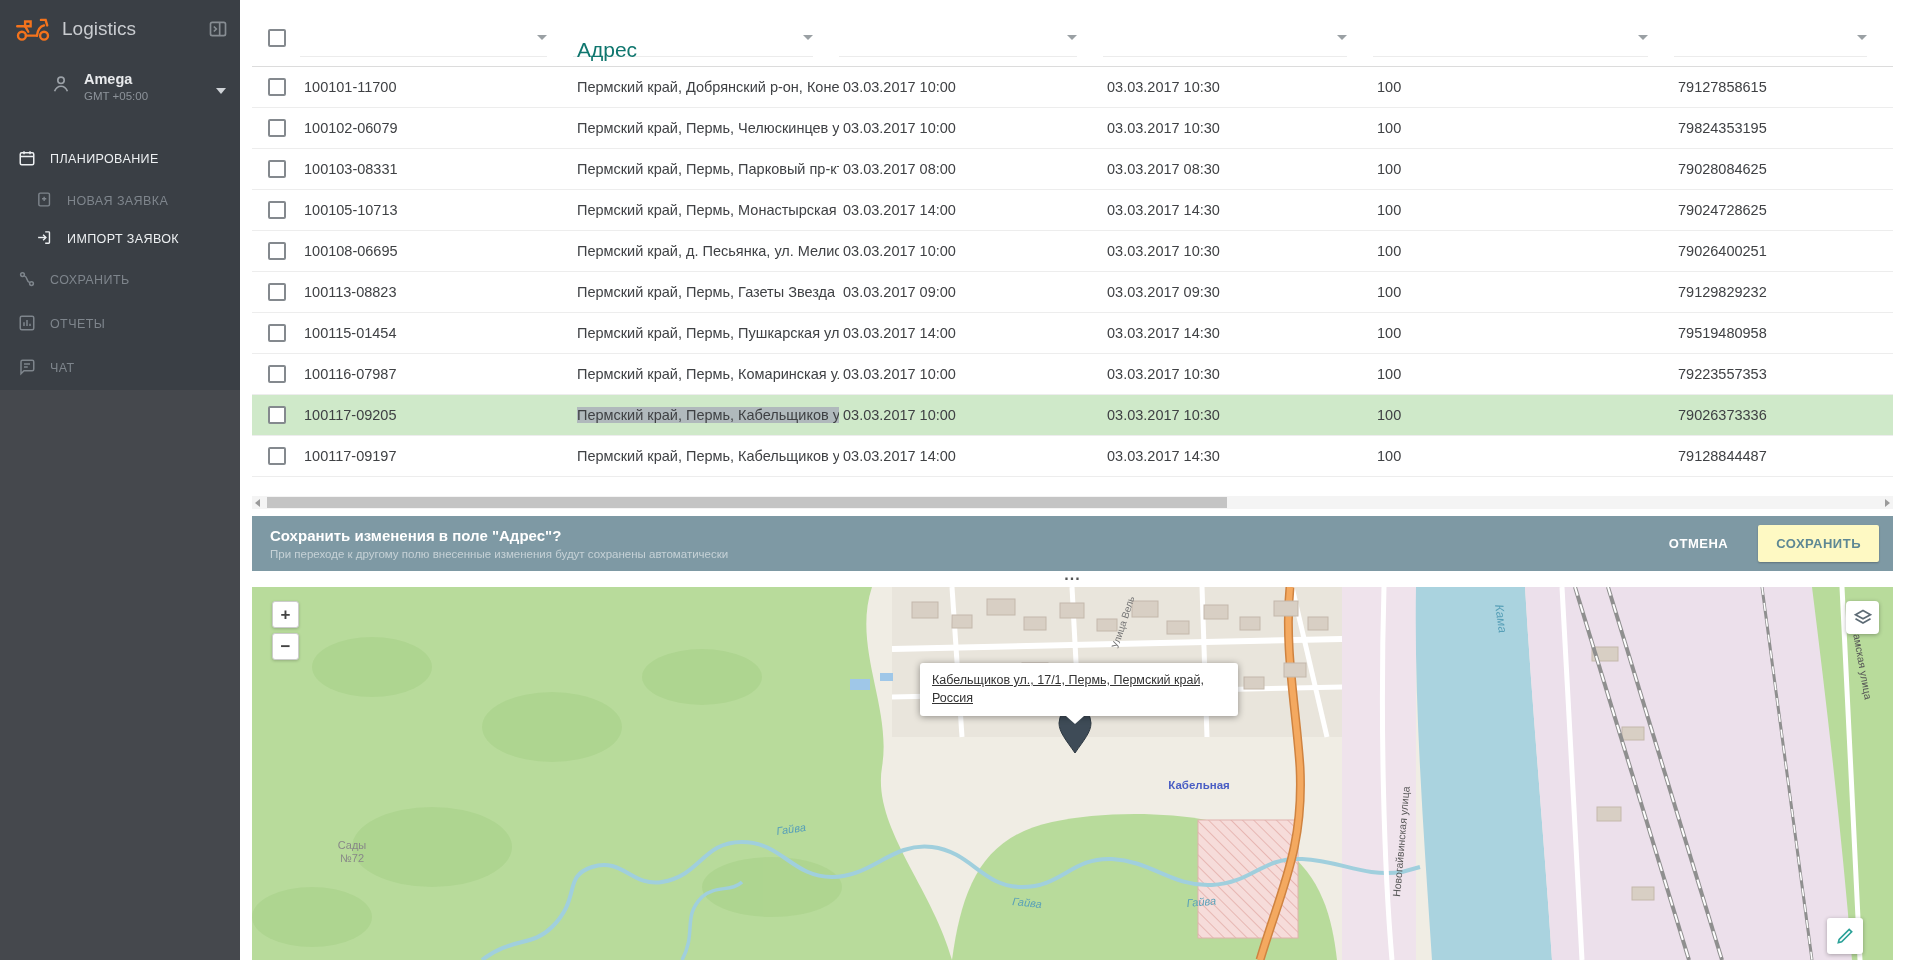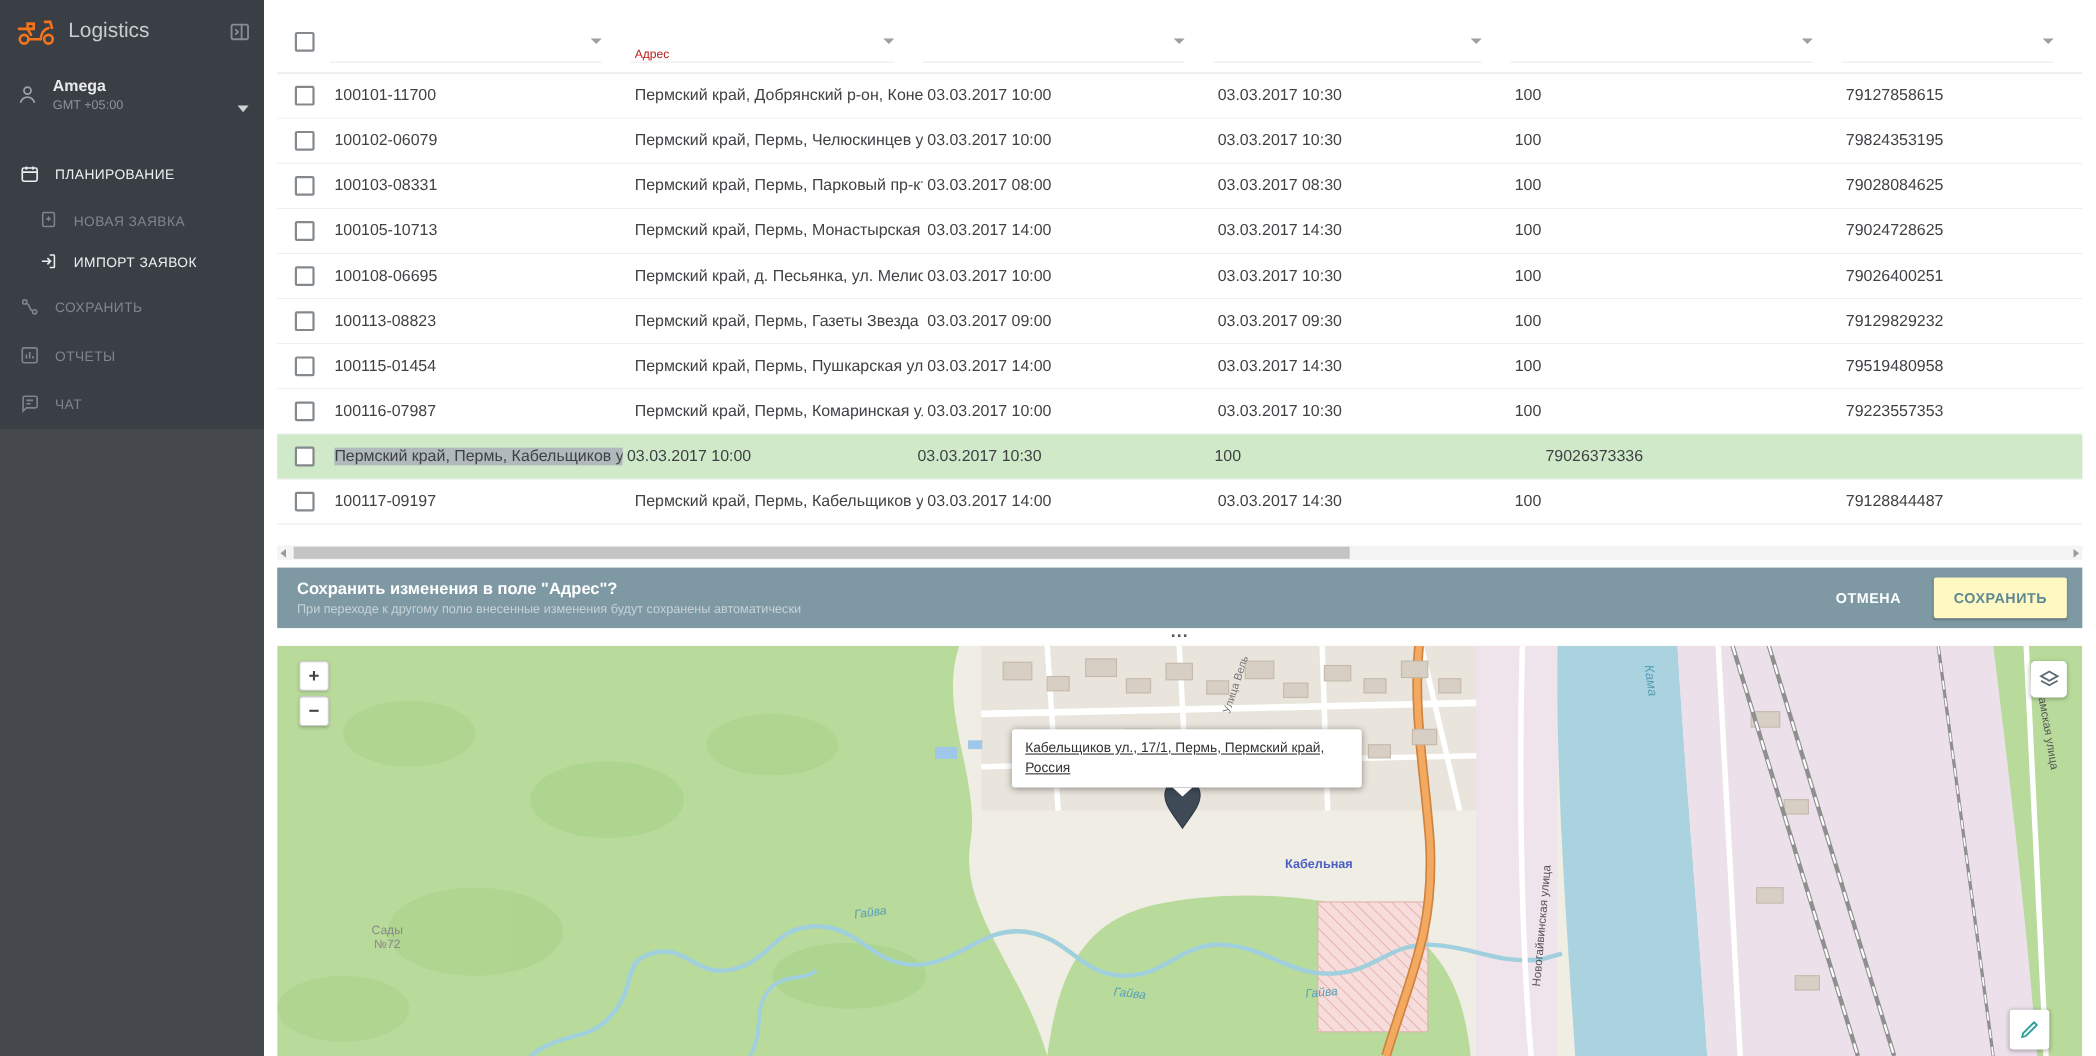--- a/index.html
+++ b/index.html
@@ -4,21 +4,21 @@
 <style>
   *{box-sizing:border-box;margin:0;padding:0;}
   html,body{width:1905px;height:960px;overflow:hidden;background:#fff;
     font-family:"Liberation Sans",sans-serif;}
   
   .sidebar{position:absolute;left:0;top:0;width:240px;height:960px;background:#3a3f45;
     display:flex;flex-direction:column;}
   .logo-row{display:flex;align-items:center;gap:10px;padding:14px 12px 14px 14px;height:58px;}
   .logo-text{font-size:19px;color:#c9ccd0;flex:1;}
   .collapse-btn{cursor:pointer;display:flex;}
-  .user-row{display:flex;align-items:flex-end;gap:12px;padding:12px 14px;height:56px;cursor:pointer;}
+  .user-row{display:flex;align-items:center;gap:12px;padding:12px 14px;height:56px;cursor:pointer;margin-left:36px;}
   .user-meta{flex:1;}
   .user-name{font-size:14.5px;font-weight:bold;color:#e8eaec;}
   .user-tz{font-size:11.5px;color:#8d939a;margin-top:3px;}
   .chev{margin-top:9px;border-left:5px solid transparent;border-right:5px solid transparent;border-top:6px solid #cfd3d7;}
   nav{margin-top:22px;}
   .mi{display:flex;align-items:center;gap:14px;height:44px;padding-left:18px;
     font-size:12.5px;letter-spacing:.4px;color:#7e858c;cursor:pointer;}
   .mi.h46{height:46px;}
   .mi.sub{padding-left:36px;height:38px;}
   .mi.active{color:#edf0f2;}
@@ -26,21 +26,21 @@
   .sidebar-footer{flex:1;background:#45484d;}
   
   .main{position:absolute;left:252px;top:0;width:1641px;height:960px;padding-top:10px;}
   
   .filter-row{display:flex;height:57px;border-bottom:1px solid #dcdcdc;}
   .fcell{display:flex;align-items:center;}
   .fc-cb{width:48px;padding-left:16px;}
   .f1{width:273px;} .f2{width:266px;} .f3{width:264px;} .f4{width:270px;} .f5{width:301px;} .f6{width:219px;}
   .fbox{display:flex;align-items:center;height:38px;flex:1;margin-right:26px;
     border-bottom:1px solid #ececec;padding-left:4px;cursor:pointer;}
-  .fval{font-size:11px;color:#b91c1c;white-space:nowrap;margin-top:24px;}
+  .fval{font-size:21px;color:#0f766e;white-space:nowrap;margin-top:24px;}
   .fchev{margin-left:auto;border-left:5px solid transparent;border-right:5px solid transparent;border-top:5px solid #9aa0a4;}
   
   .trow{display:flex;height:41px;border-bottom:1px solid #ededed;background:#fff;}
   .trow.hl{background:#cfe9c9;}
   .cell{line-height:40px;font-size:14.5px;color:#3f4144;white-space:nowrap;overflow:hidden;padding:0 4px;}
   .c-cb{width:48px;padding:0 0 0 16px;display:flex;align-items:center;}
   .c-id{width:273px;} .c-addr{width:266px;} .c-d1{width:264px;} .c-d2{width:270px;} .c-w{width:301px;} .c-ph{width:219px;}
   .checkbox{width:18px;height:18px;border:2px solid #84898e;border-radius:2px;background:#fff;display:inline-block;cursor:pointer;}
   .selTxt{background:#b0b9bc;}
   
@@ -304,20 +304,21 @@
         <div class="cell c-addr">Пермский край, Пермь, Комаринская ул, 2</div>
         <div class="cell c-d1">03.03.2017 10:00</div>
         <div class="cell c-d2">03.03.2017 10:30</div>
         <div class="cell c-w">100</div>
         <div class="cell c-ph">79223557353</div>
       </div>
       <div class="trow hl">
         <div class="cell c-cb">
           <span class="checkbox"></span>
         </div>
+        <div class="cell c-id">100117-09205</div>
         <div class="cell c-addr"><span class="selTxt">Пермский край, Пермь, Кабельщиков ул</span></div>
         <div class="cell c-d1">03.03.2017 10:00</div>
         <div class="cell c-d2">03.03.2017 10:30</div>
         <div class="cell c-w">100</div>
         <div class="cell c-ph">79026373336</div>
       </div>
       <div class="trow">
         <div class="cell c-cb">
           <span class="checkbox"></span>
         </div>

